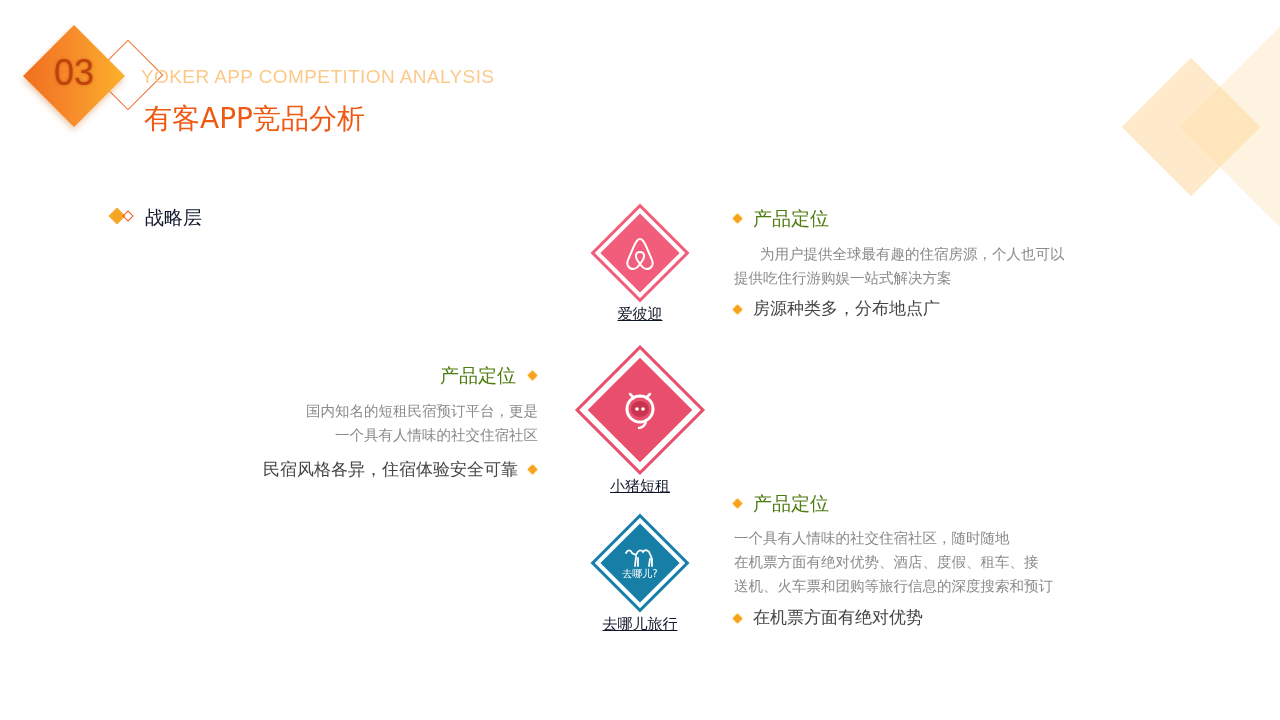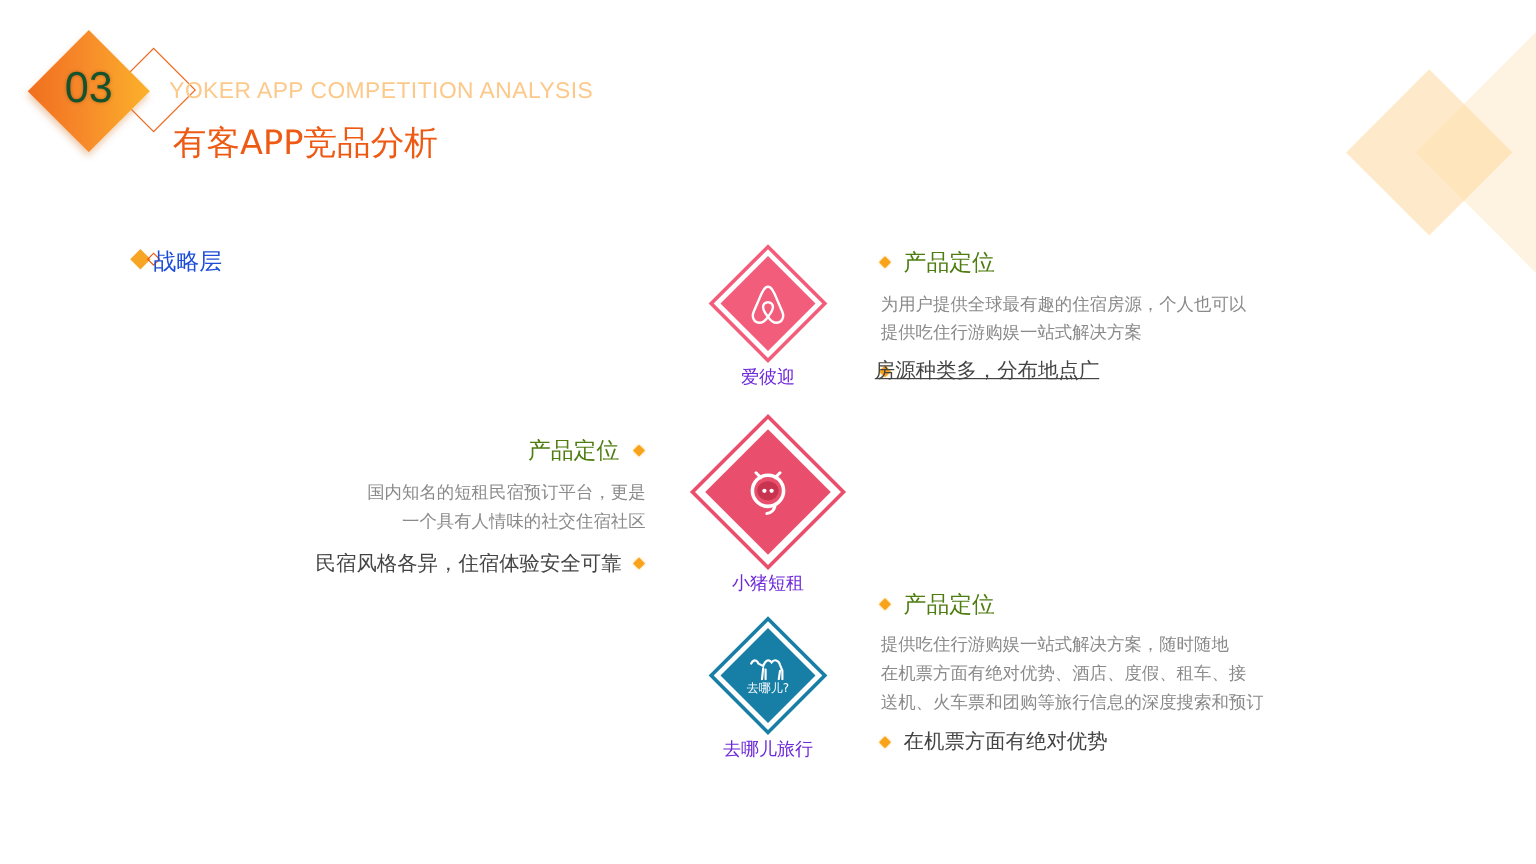--- a/index.html
+++ b/index.html
@@ -15,21 +15,21 @@
     background: linear-gradient(225deg, #fbb12a 0%, #f7892a 55%, #f06f1e 100%);
     box-shadow: 2px 3px 6px rgba(200,110,30,0.35);
   }
   .badge-outline {
     position: absolute; left: 103px; top: 50px; width: 50px; height: 50px;
     transform: rotate(45deg);
     border: 1.5px solid #ee6a1f;
   }
   .badge-num {
     position: absolute; left: 24px; top: 52px; width: 100px; text-align: center;
-    font-family: "Liberation Sans", sans-serif; font-size: 36px; color: #14532d;
+    font-family: "Liberation Sans", sans-serif; font-size: 36px; color: #c2410c;
     text-shadow: 0 0 3px rgba(150,70,10,0.6);
   }
   .sub-en {
     position: absolute; left: 141px; top: 66px; font-family: "Liberation Sans", sans-serif;
     font-size: 19px; color: #fcc98a; letter-spacing: 0.4px;
   }
   .title-cn {
     position: absolute; left: 144px; top: 100px; font-size: 28px; color: #ee5a13;
   }
 
@@ -45,31 +45,31 @@
 
   
   .sec-icon-fill {
     position: absolute; left: 111px; top: 210px; width: 12px; height: 12px;
     transform: rotate(45deg); background: #f7a524;
   }
   .sec-icon-outline {
     position: absolute; left: 124px; top: 212px; width: 8px; height: 8px;
     transform: rotate(45deg); border: 1px solid #ee5a13;
   }
-  .sec-title { position: absolute; left: 128px; top: 205px; font-size: 19px; color: #1d4ed8; }
+  .sec-title { position: absolute; left: 145px; top: 205px; font-size: 19px; color: #0f172a; }
   .app-outer {
     position: absolute; transform: rotate(45deg); border: 3px solid var(--c);
     background: #fff;
   }
   .app-inner {
     position: absolute; transform: rotate(45deg); background: var(--c);
   }
   .app-icon { position: absolute; }
   .app-label {
-    position: absolute; width: 160px; text-align: center; font-size: 15px; color: #6d28d9;
+    position: absolute; width: 160px; text-align: center; font-size: 15px; color: #0f172a; text-decoration: underline;
   }
 
   
   .h { position: absolute; font-size: 19px; color: #4d7c0f; }
   .p { position: absolute; font-size: 14.5px; color: #8a8a8a; line-height: 24px; white-space: nowrap; }
   .pt { position: absolute; font-size: 17px; color: #444; white-space: nowrap; }
   .bullet {
     position: absolute; width: 7px; height: 7px; transform: rotate(45deg);
     background: #f9a31c; box-shadow: 0 0 2px #fbc35a;
   }
@@ -99,24 +99,24 @@
   <div class="app-outer" style="--c:#f25d7b; left:605px; top:218px; width:70px; height:70px;"></div>
   <div class="app-inner" style="--c:#f25d7b; left:612px; top:225px; width:56px; height:56px;"></div>
   <svg class="app-icon" style="left:624px; top:236px;" width="32" height="36" viewBox="0 0 32 36">
     <path d="M16 3 C13 3 12 6 10 10 L4 24 C2 29 5 33 9 33 C12 33 14 31 16 28 C18 31 20 33 23 33 C27 33 30 29 28 24 L22 10 C20 6 19 3 16 3 Z" fill="none" stroke="#fff" stroke-width="2"></path>
     <path d="M16 28 C12 23 11 19 13 17 C14.5 15.5 17.5 15.5 19 17 C21 19 20 23 16 28 Z" fill="none" stroke="#fff" stroke-width="2"></path>
   </svg>
   <div class="app-label" style="left:560px; top:305px;">爱彼迎</div>
 
   <div class="bullet" style="left:734px; top:215px;"></div>
   <div class="h" style="left:753px; top:206px;">产品定位</div>
-  <div class="p" style="left:734px; top:242px;">为用户提供全球最有趣的住宿房源，个人也可以</div>
+  <div class="p" style="left:760px; top:242px;">为用户提供全球最有趣的住宿房源，个人也可以</div>
   <div class="p" style="left:734px; top:266px;">提供吃住行游购娱一站式解决方案</div>
   <div class="bullet" style="left:734px; top:306px;"></div>
-  <div class="pt" style="left:729px; top:297px;text-decoration:underline;">房源种类多，分布地点广</div>
+  <div class="pt" style="left:753px; top:297px;">房源种类多，分布地点广</div>
 </div>
 
 <div>
   <div class="app-outer" style="--c:#e94f6c; left:594px; top:364px; width:92px; height:92px;"></div>
   <div class="app-inner" style="--c:#e94f6c; left:603px; top:373px; width:74px; height:74px;"></div>
   <svg class="app-icon" style="left:622px; top:388px;" width="36" height="44" viewBox="0 0 36 44">
     <path d="M8 6 L12 10 M28 6 L24 10" stroke="#fff" stroke-width="2.5" fill="none" stroke-linecap="round"></path>
     <circle cx="18" cy="21" r="13" fill="none" stroke="#fff" stroke-width="3"></circle>
     <ellipse cx="18" cy="21" rx="9" ry="8" fill="#c8344f"></ellipse>
     <circle cx="15" cy="21" r="1.8" fill="#fff"></circle>
@@ -137,18 +137,18 @@
   <div class="app-outer" style="--c:#177ea6; left:605px; top:528px; width:70px; height:70px;"></div>
   <div class="app-inner" style="--c:#177ea6; left:612px; top:535px; width:56px; height:56px;"></div>
   <svg class="app-icon" style="left:622px; top:545px;" width="38" height="22" viewBox="0 0 38 22">
     <path d="M4 8 C6 4 9 5 10 8 L14 10 C16 5 19 4 21 7 C23 4 27 5 28 9 L30 14 L30 21 M28 14 L27 21 M14 12 L13 21 M16 13 L16 21" stroke="#fff" stroke-width="1.8" fill="none" stroke-linecap="round"></path>
   </svg>
   <div class="abs" style="left:620px; top:567px; width:40px; text-align:center; font-size:10px; color:#fff;">去哪儿?</div>
   <div class="app-label" style="left:560px; top:615px;">去哪儿旅行</div>
 
   <div class="bullet" style="left:734px; top:500px;"></div>
   <div class="h" style="left:753px; top:491px;">产品定位</div>
-  <div class="p" style="left:734px; top:526px;">提供吃住行游购娱一站式解决方案，随时随地</div>
+  <div class="p" style="left:734px; top:526px;">一个具有人情味的社交住宿社区，随时随地</div>
   <div class="p" style="left:734px; top:550px;">在机票方面有绝对优势、酒店、度假、租车、接</div>
   <div class="p" style="left:734px; top:574px;">送机、火车票和团购等旅行信息的深度搜索和预订</div>
   <div class="bullet" style="left:734px; top:615px;"></div>
   <div class="pt" style="left:753px; top:606px;">在机票方面有绝对优势</div>
 </div>
 
 </body></html>

